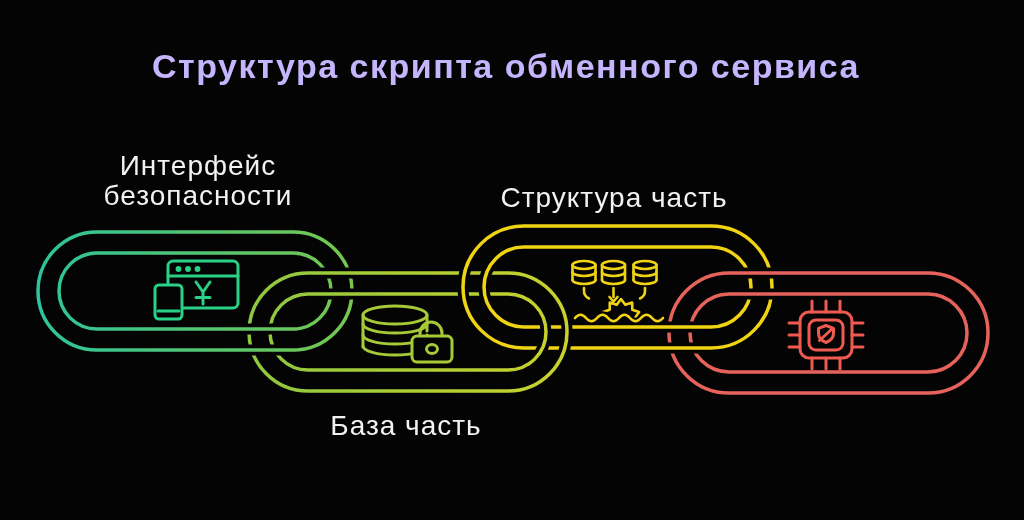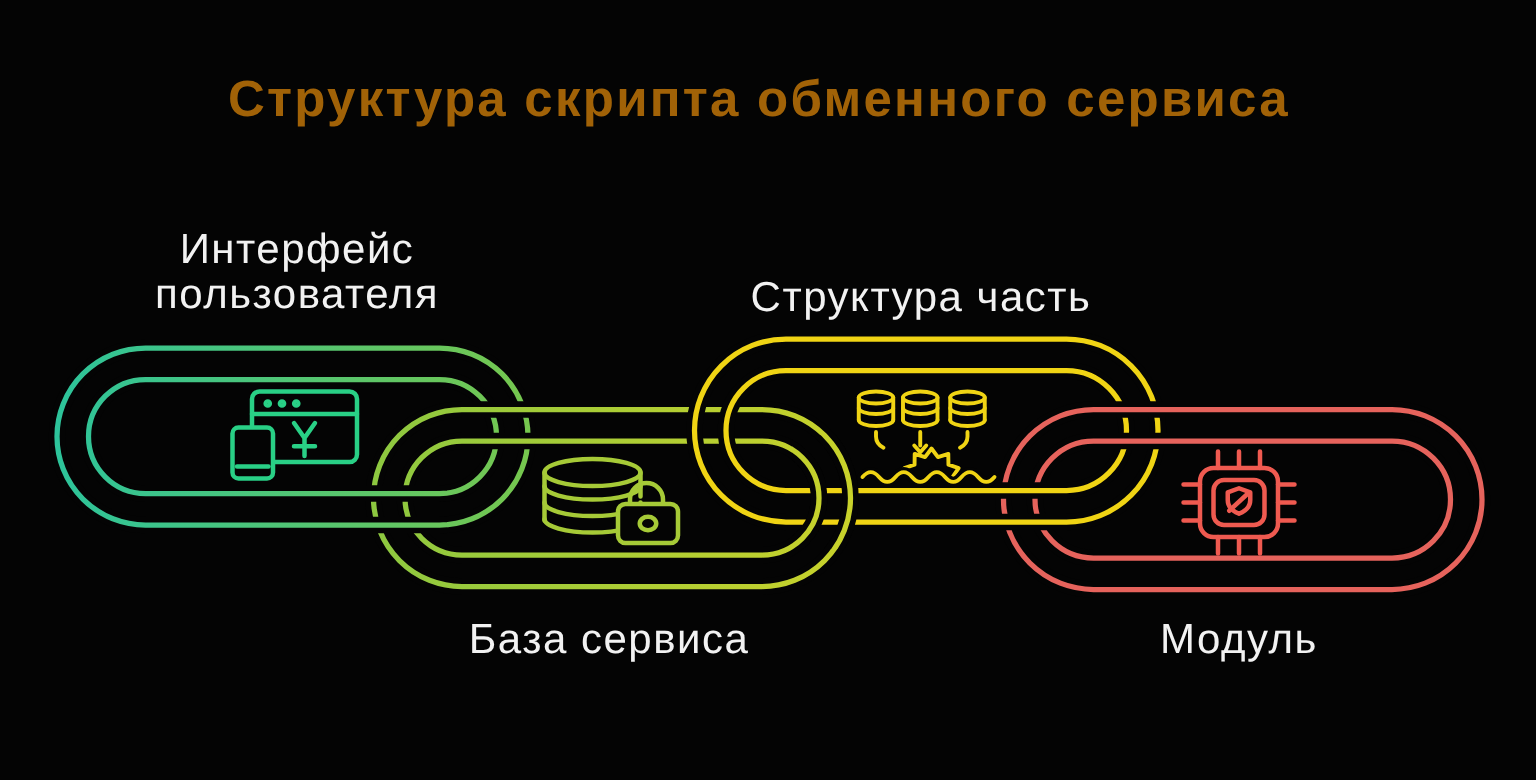--- a/index.html
+++ b/index.html
@@ -10,21 +10,21 @@
     background:#040404;
     overflow:hidden;
     font-family:"Liberation Sans",sans-serif;
   }
   .stage svg{position:absolute;left:0;top:0;}
   .title{
     position:absolute;left:506px;top:47px;
     transform:translateX(-50%);
     margin:0;
     font-weight:700;font-size:34px;letter-spacing:1.5px;
-    color:#a16207;white-space:nowrap;
+    color:#c4b5fd;white-space:nowrap;
   }
   .node-label{
     position:absolute;
     transform:translateX(-50%);
     font-weight:400;font-size:28px;letter-spacing:1px;
     line-height:1.06;
     color:#f2f2f2;text-align:center;white-space:nowrap;
   }
   .node-label .ln{display:block;}
   .pos-ui{left:198px;top:151px;}
@@ -168,28 +168,27 @@
       <rect x="809" y="320" width="34" height="30" rx="7"></rect>
       <path d="M826 325.5 l7.5 2.8 v5 q0 6.2 -7.5 9.2 q-7.5 -3 -7.5 -9.2 v-5 z"></path>
       <path d="M832.5 328.5 L819.5 340.5"></path>
     </g>
   </svg>
 
   <h1 class="title">Структура скрипта обменного сервиса</h1>
 
   <div class="node-label pos-ui">
     <span class="ln">Интерфейс</span>
-    <span class="ln">пользователя</span>
+    <span class="ln">безопасности</span>
   </div>
 
   <div class="node-label pos-db">
-    <span class="ln">База сервиса</span>
+    <span class="ln">База часть</span>
   </div>
 
   <div class="node-label pos-logic">
     <span class="ln">Структура часть</span>
   </div>
 
   <div class="node-label pos-sec">
-    <span class="ln">Модуль</span>
   </div>
 
 </div>
 
 </body></html>

